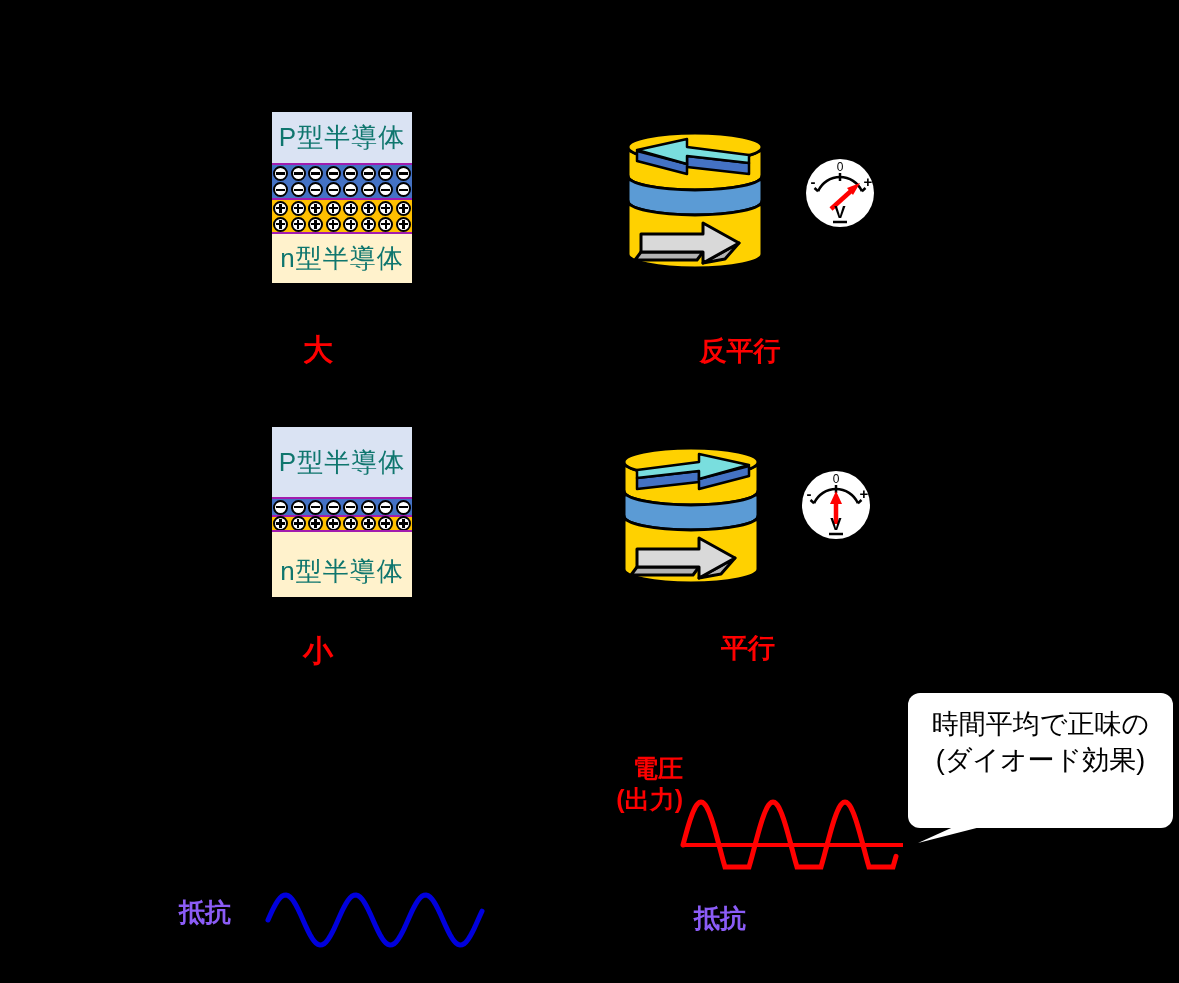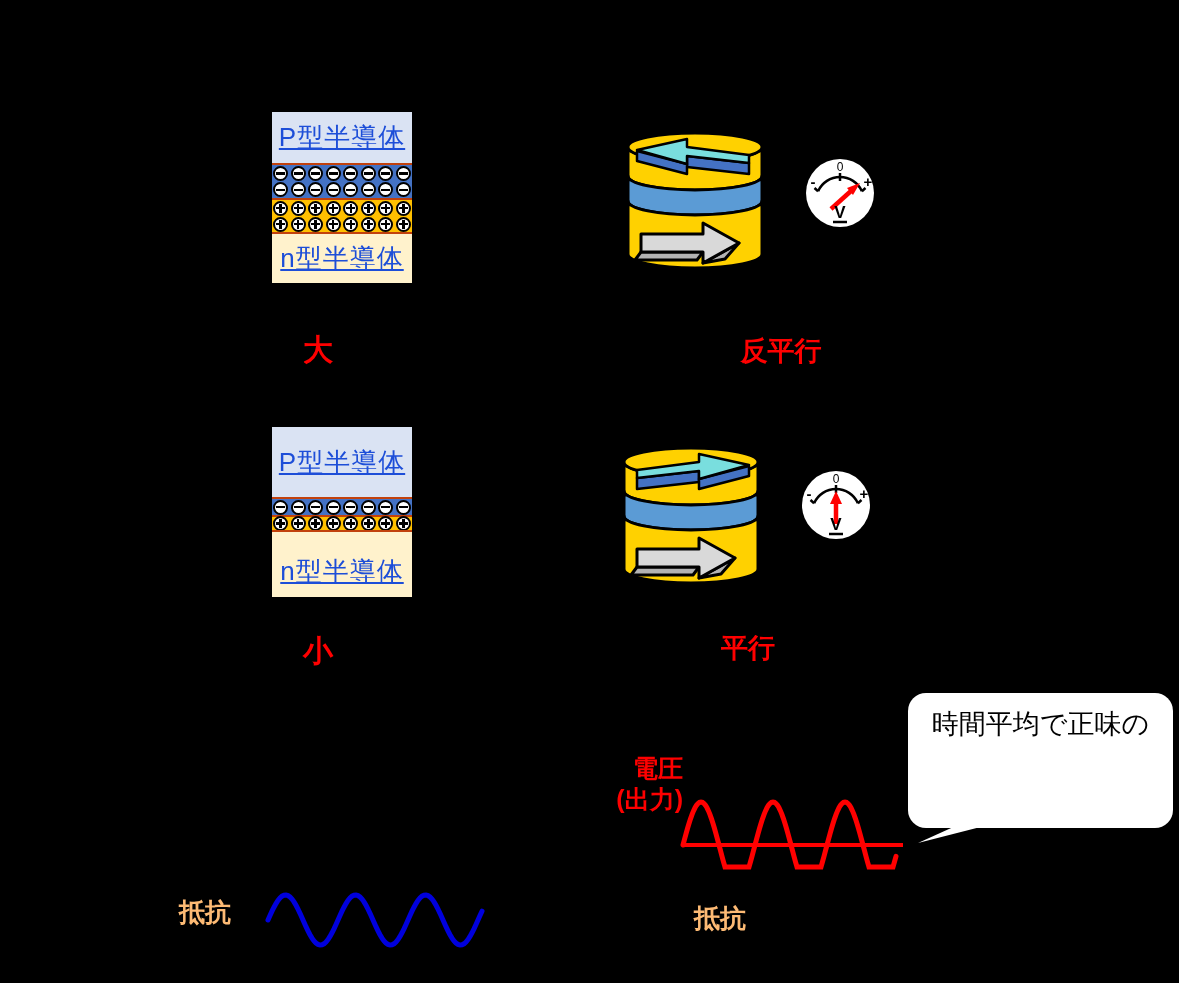--- a/index.html
+++ b/index.html
@@ -2,40 +2,40 @@
 <html><head>
 <meta charset="utf-8">
 <style>
   html,body{margin:0;padding:0;background:#000;}
   #stage{position:relative;width:1179px;height:983px;background:#000;overflow:hidden;
          font-family:"Liberation Sans","DejaVu Sans",sans-serif;}
   .abs{position:absolute;}
   
   .pnbox{position:absolute;width:140px;}
   .layer{position:relative;width:100%;box-sizing:border-box;}
-  .layer.bordered{border-top:2px solid #c2410c;}
+  .layer.bordered{border-top:2px solid #a21caf;}
   .layer-label{display:flex;align-items:center;justify-content:center;height:100%;
-               font-size:26px;color:#1d4ed8;letter-spacing:1px;text-decoration:underline;}
+               font-size:26px;color:#0f766e;letter-spacing:1px;}
   .layer-label.low{align-items:flex-end;padding-bottom:8px;box-sizing:border-box;}
   .charge-row{display:flex;justify-content:space-between;align-items:center;padding:0 1px;}
   .charge{width:11px;height:11px;border:2px solid #000;border-radius:50%;background:#fff;
           position:relative;flex:0 0 auto;}
   .charge::before{content:"";position:absolute;left:1px;right:1px;top:50%;margin-top:-1.25px;
           height:2.5px;background:#000;}
   .charge.plus::after{content:"";position:absolute;top:1px;bottom:1px;left:50%;margin-left:-1.25px;
           width:2.5px;background:#000;}
   
   .cap-red{position:absolute;color:#f00;font-weight:bold;white-space:nowrap;
            transform:translateX(-50%);}
-  .cap-blue{position:absolute;color:#fdba74;font-weight:bold;white-space:nowrap;font-size:26px;}
+  .cap-blue{position:absolute;color:#8b5cf6;font-weight:bold;white-space:nowrap;font-size:26px;}
   
   .vlabel{position:absolute;color:#f00;font-weight:bold;font-size:25px;line-height:31px;
           text-align:right;width:100px;}
   
-  .bubble{position:absolute;background:#fff;border-radius:18px;color:#000;text-align:center;
+  .bubble{position:absolute;background:#fff;border-radius:12px;color:#000;text-align:center;
           font-size:27px;line-height:36px;padding-top:13px;box-sizing:border-box;}
   svg{display:block;}
 </style>
 </head>
 <body>
 
 <div id="stage">
 
   <div class="pnbox" style="left:272px;top:112px;">
     <div class="layer" style="height:51px;background:#dae3f3;">
@@ -151,21 +151,21 @@
     <line x1="58.9" y1="35.2" x2="62.5" y2="32" stroke="#000" stroke-width="2.5"></line>
     <line x1="37" y1="17" x2="37" y2="25" stroke="#000" stroke-width="2.5"></line>
     <text x="37" y="15" font-size="12" text-anchor="middle" fill="#000">0</text>
     <text x="10" y="31" font-size="15" font-weight="bold" text-anchor="middle" fill="#000">-</text>
     <text x="65" y="31" font-size="15" font-weight="bold" text-anchor="middle" fill="#000">+</text>
     <line x1="28" y1="53" x2="48" y2="35" stroke="#f00" stroke-width="4.5"></line>
     <polygon points="57,27 44,32 50,39" fill="#f00"></polygon>
     <text x="37" y="62" font-size="17" font-weight="bold" text-anchor="middle" fill="#000">V</text>
     <line x1="30" y1="66" x2="44" y2="66" stroke="#000" stroke-width="2.5"></line>
   </svg>
-  <div class="cap-red" style="left:740px;top:333px;font-size:27px;margin-left:41px;">反平行</div>
+  <div class="cap-red" style="left:740px;top:333px;font-size:27px;">反平行</div>
 
   <svg class="abs" style="left:619px;top:445px;" width="144" height="142" viewBox="0 0 144 142">
     <g stroke="#000" stroke-width="3" stroke-linejoin="round">
       <path d="M5,17 L5,46 A67 14 0 0 0 139,46 L139,17 A67 14 0 0 1 5,17 Z" fill="#ffd100"></path>
       <path d="M5,46 L5,71 A67 14 0 0 0 139,71 L139,46 A67 14 0 0 1 5,46 Z" fill="#5b9bd5"></path>
       <path d="M5,71 L5,124 A67 14 0 0 0 139,124 L139,71 A67 14 0 0 1 5,71 Z" fill="#ffd100"></path>
       <ellipse cx="72" cy="17" rx="67" ry="14" fill="#ffd100"></ellipse>
     </g>
     <g transform="translate(2,7)" stroke="#000" stroke-width="2.5" stroke-linejoin="round">
       <polygon points="16,26 78,19 78,30 16,37" fill="#4472c4"></polygon>
@@ -208,15 +208,16 @@
     <line id="wave-red-mean" y1="50" y2="50" stroke="#f00" stroke-width="4" x1="5" x2="225"></line>
     <path id="wave-red-path" fill="none" stroke="#f00" stroke-width="5" stroke-linecap="round" d="M5.0,50.0 L6.5,44.4 L8.0,38.9 L9.5,33.5 L11.0,28.5 L12.5,23.8 L14.0,19.6 L15.5,15.9 L17.0,12.8 L18.5,10.3 L20.0,8.5 L21.5,7.4 L23.0,7.0 L24.5,7.4 L26.0,8.5 L27.5,10.3 L29.0,12.8 L30.5,15.9 L32.0,19.6 L33.5,23.8 L35.0,28.5 L36.5,33.5 L38.0,38.9 L39.5,44.4 L41.0,50.0 L42.5,55.7 L44.0,61.4 L45.5,66.8 L47.0,72.0 L48.5,72.0 L50.0,72.0 L51.5,72.0 L53.0,72.0 L54.5,72.0 L56.0,72.0 L57.5,72.0 L59.0,72.0 L60.5,72.0 L62.0,72.0 L63.5,72.0 L65.0,72.0 L66.5,72.0 L68.0,72.0 L69.5,72.0 L71.0,72.0 L72.5,66.8 L74.0,61.4 L75.5,55.7 L77.0,50.0 L78.5,44.4 L80.0,38.9 L81.5,33.5 L83.0,28.5 L84.5,23.8 L86.0,19.6 L87.5,15.9 L89.0,12.8 L90.5,10.3 L92.0,8.5 L93.5,7.4 L95.0,7.0 L96.5,7.4 L98.0,8.5 L99.5,10.3 L101.0,12.8 L102.5,15.9 L104.0,19.6 L105.5,23.8 L107.0,28.5 L108.5,33.5 L110.0,38.9 L111.5,44.4 L113.0,50.0 L114.5,55.7 L116.0,61.4 L117.5,66.8 L119.0,72.0 L120.5,72.0 L122.0,72.0 L123.5,72.0 L125.0,72.0 L126.5,72.0 L128.0,72.0 L129.5,72.0 L131.0,72.0 L132.5,72.0 L134.0,72.0 L135.5,72.0 L137.0,72.0 L138.5,72.0 L140.0,72.0 L141.5,72.0 L143.0,72.0 L144.5,66.8 L146.0,61.4 L147.5,55.7 L149.0,50.0 L150.5,44.4 L152.0,38.9 L153.5,33.5 L155.0,28.5 L156.5,23.8 L158.0,19.6 L159.5,15.9 L161.0,12.8 L162.5,10.3 L164.0,8.5 L165.5,7.4 L167.0,7.0 L168.5,7.4 L170.0,8.5 L171.5,10.3 L173.0,12.8 L174.5,15.9 L176.0,19.6 L177.5,23.8 L179.0,28.5 L180.5,33.5 L182.0,38.9 L183.5,44.4 L185.0,50.0 L186.5,55.7 L188.0,61.4 L189.5,66.8 L191.0,72.0 L192.5,72.0 L194.0,72.0 L195.5,72.0 L197.0,72.0 L198.5,72.0 L200.0,72.0 L201.5,72.0 L203.0,72.0 L204.5,72.0 L206.0,72.0 L207.5,72.0 L209.0,72.0 L210.5,72.0 L212.0,72.0 L213.5,72.0 L215.0,72.0 L216.5,66.8 L218.0,61.4"></path>
   </svg>
   <div class="cap-blue" style="left:690px;top:901px;width:60px;text-align:center;">抵抗</div>
 
   <svg class="abs" style="left:900px;top:815px;" width="120" height="35" viewBox="0 0 120 35">
     <polygon points="18,28 60,9 100,7" fill="#fff"></polygon>
   </svg>
   <div class="bubble" style="left:908px;top:693px;width:265px;height:135px;">
     <div>時間平均で正味の</div>
+    <div>(ダイオード効果)</div>
   </div>
 
 </div>
 
 </body></html>

